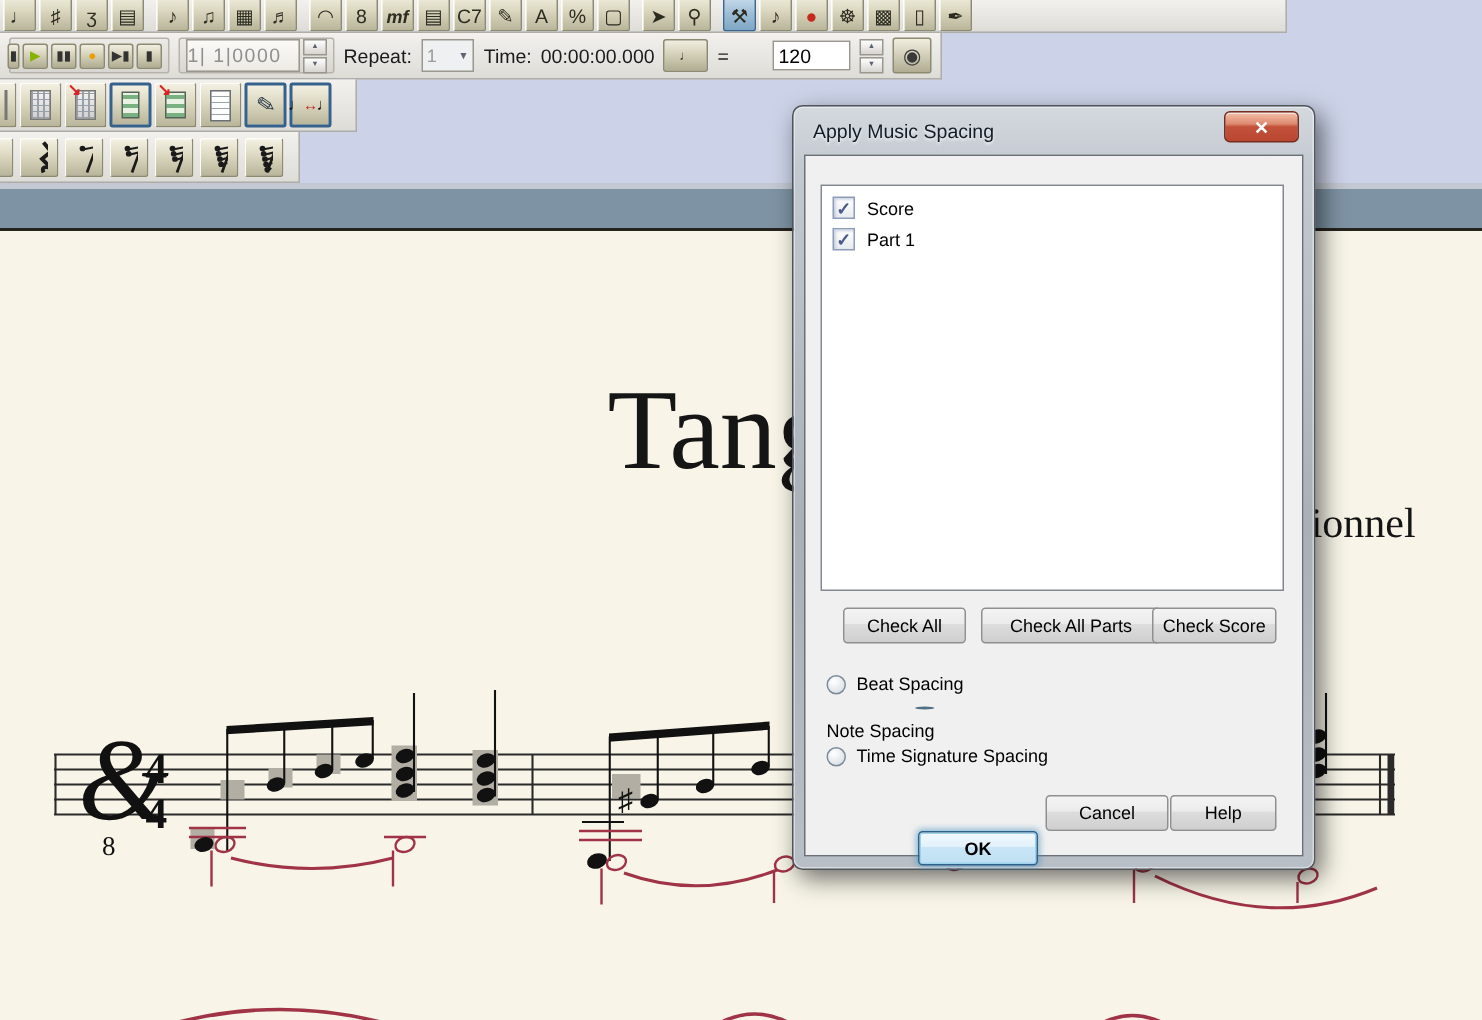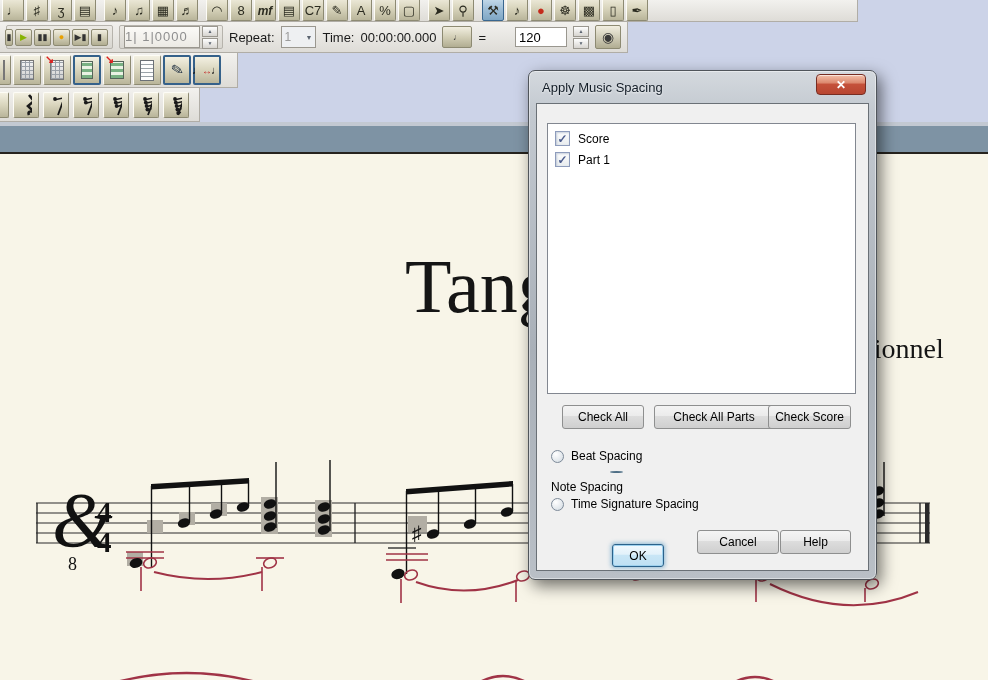--- a/index.html
+++ b/index.html
@@ -471,18 +471,18 @@
         <div class="radio-row" style="top: 367px; flex-direction: column;">
           <span class="rdo on"></span>
           <span class="radio-label">Note Spacing</span>
         </div>
         <div class="radio-row" style="top: 391px;">
           <span class="rdo"></span>
           <span class="radio-label">Time Signature Spacing</span>
         </div>
       </div>
     <div id="footer-buttons">
-        <button class="win-btn default" style="left: 75px; width: 52px; top: 440px;">OK</button>
+        <button class="win-btn default" style="left: 75px; width: 80px; top: 450px; font-weight: bold;">OK</button>
         <button class="win-btn" style="left: 160px; width: 82px; top: 426px;">Cancel</button>
         <button class="win-btn" style="left: 243px; width: 71px; top: 426px;">Help</button>
       </div>
   </div>
 </div>
 
 </body></html>

